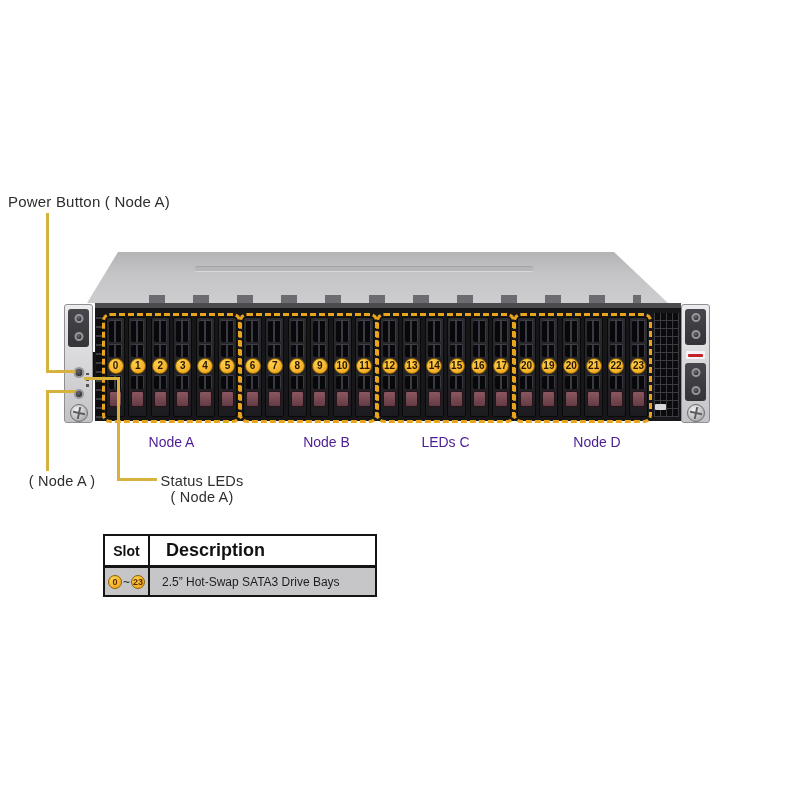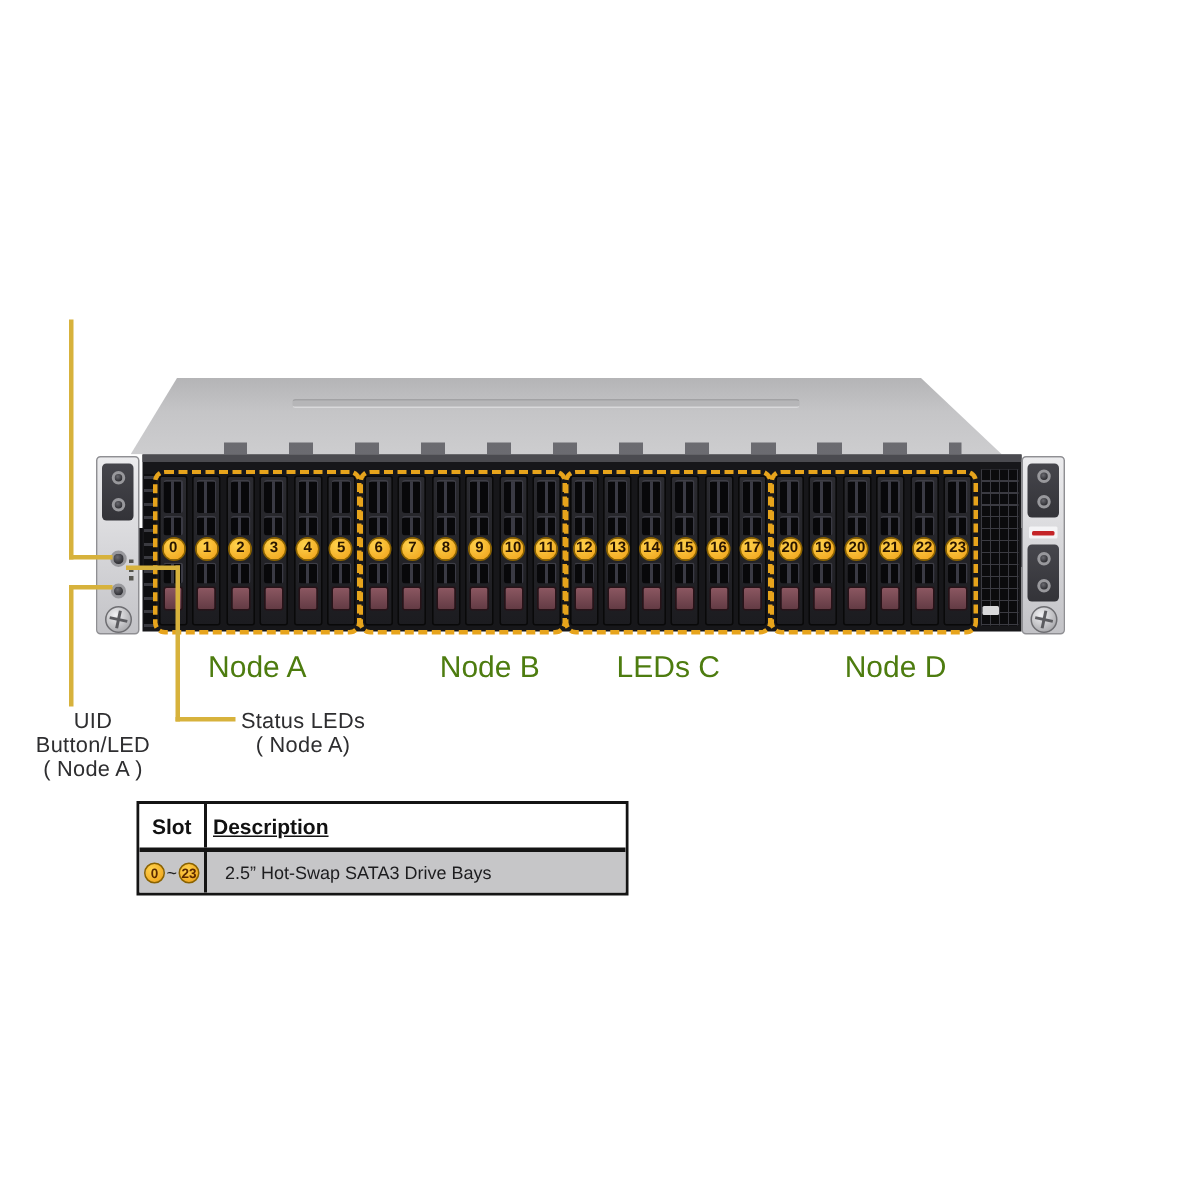--- a/index.html
+++ b/index.html
@@ -61,44 +61,44 @@
   .screw .v{left:50%;top:2px;bottom:2px;width:2px;transform:translateX(-50%) rotate(12deg);}
   .screw .hbar{top:50%;left:2px;right:2px;height:2px;transform:translateY(-50%) rotate(12deg);}
   .ear-tab{position:absolute;width:10px;height:26px;background:#0f0f12;border-radius:2px;z-index:1;}
   .leds{position:absolute;right:3px;top:68px;width:3px;height:14px;
         background:repeating-linear-gradient(0deg,#55554f 0 3px,transparent 3px 6px);}
   .logo{position:absolute;left:4px;right:4px;top:46px;height:8px;background:#f4f4f6;border-radius:1px;
         display:flex;align-items:center;justify-content:center;}
   .logo b{display:block;width:80%;height:3px;background:#c42428;border-radius:1px;}
 
   
-  .node-label{position:absolute;top:434px;transform:translateX(-50%);font-size:20px;color:#4d7c0f;z-index:3;}
-
-  
-  .spec-table{position:absolute;left:91px;top:534px;width:328px;border:2px solid #141414;box-sizing:border-box;z-index:3;}
+  .node-label{position:absolute;top:434px;transform:translateX(-50%);font-size:14px;color:#4c1d95;z-index:3;}
+
+  
+  .spec-table{position:absolute;left:103px;top:534px;width:274px;border:2px solid #141414;box-sizing:border-box;z-index:3;}
   .thead{display:flex;height:29px;background:#fff;border-bottom:3px solid #141414;}
   .hc1{width:45px;border-right:2px solid #141414;display:flex;align-items:center;justify-content:center;
        font-weight:700;font-size:14px;color:#111;box-sizing:border-box;}
-  .hc2{flex:1;display:flex;align-items:center;padding-left:4px;font-weight:700;font-size:14px;color:#111;text-decoration:underline;}
+  .hc2{flex:1;display:flex;align-items:center;padding-left:16px;font-weight:700;font-size:18px;color:#111;}
   .trow{display:flex;height:27px;background:#c6c6c8;}
   .tc1{width:45px;border-right:2px solid #141414;display:flex;align-items:center;justify-content:center;box-sizing:border-box;}
   .tc2{flex:1;display:flex;align-items:center;padding-left:12px;font-size:12px;color:#1d1d1f;text-align:right;}
   .mini-badge{width:14px;height:14px;border-radius:50%;flex:0 0 auto;
         background:radial-gradient(circle at 35% 30%,#ffd24c,#ee9e16);border:1px solid #8a6200;
         color:#5c2a00;font-size:9px;font-weight:700;display:flex;align-items:center;justify-content:center;box-sizing:border-box;}
   .tilde{margin:0 1px;font-size:12px;color:#222;}
 </style>
 </head>
 <body>
 
 <div class="canvas">
 
+  <div class="callout-label" style="left:8px;top:193px;">Power Button ( Node A)</div>
 
   <div class="callout-label center" style="left:10px;top:473px;width:104px;">
-    <div>UID Button/LED</div>
     <div>( Node A )</div>
   </div>
 
   <div class="callout-label center" style="left:152px;top:473px;width:100px;">
     <div>Status LEDs</div>
     <div>( Node A)</div>
   </div>
 
   <div class="cline" style="left:46px;top:213px;width:3px;height:160px;"></div>
   <div class="cline" style="left:46px;top:370px;width:29px;height:3px;"></div>

